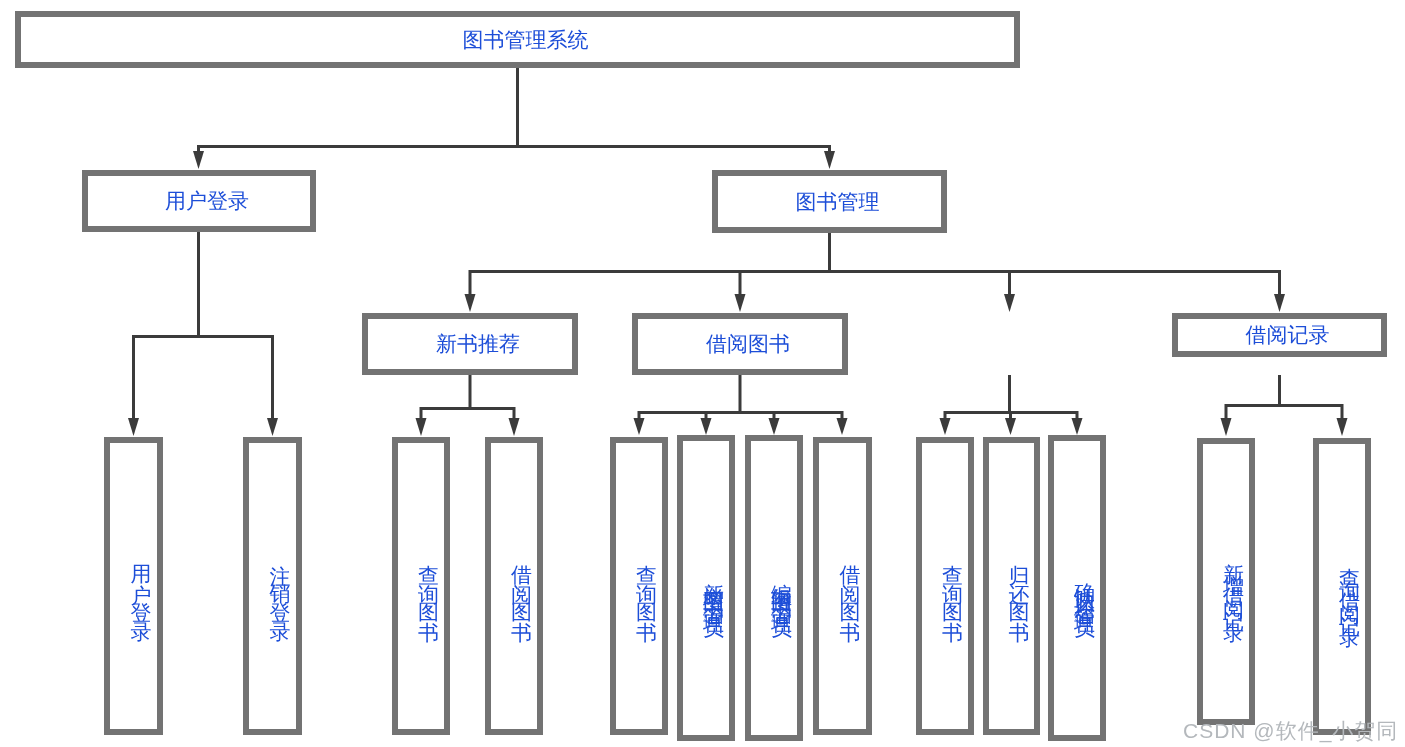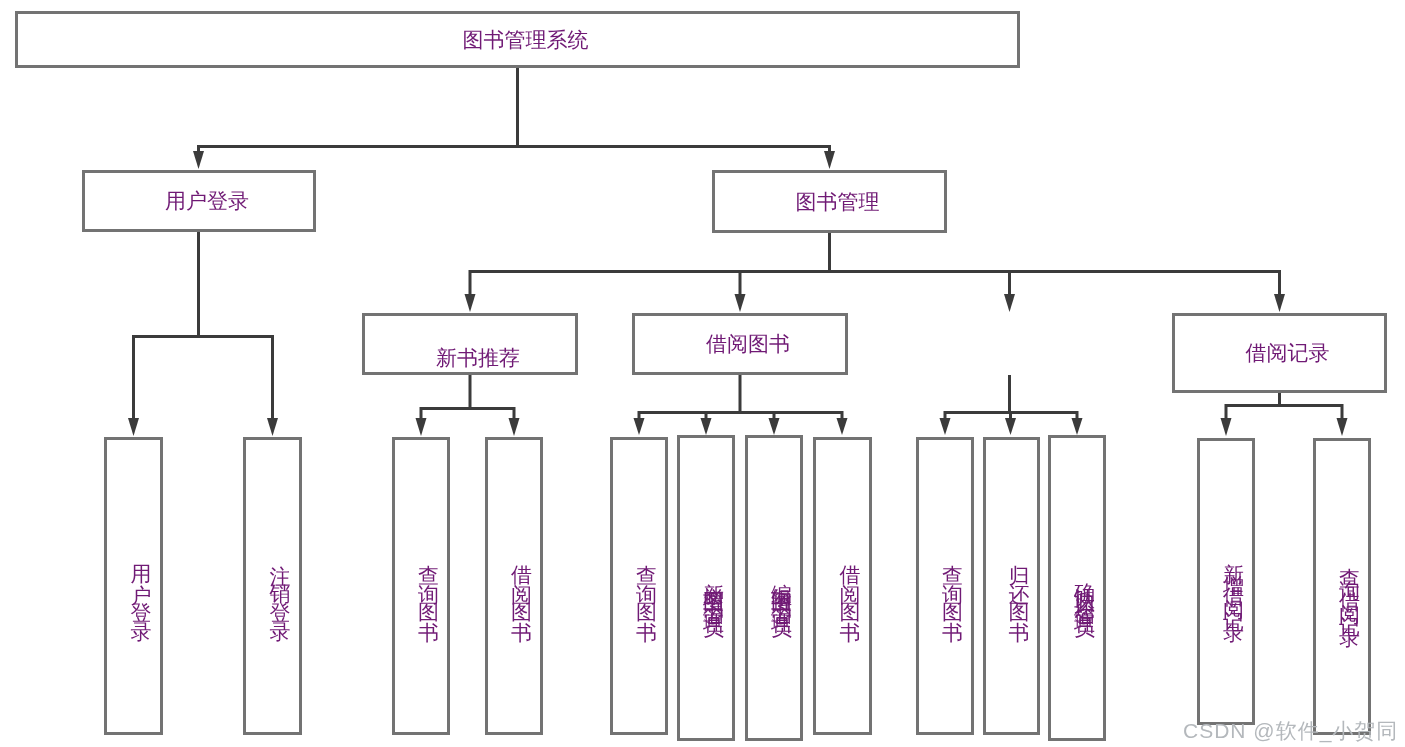--- a/index.html
+++ b/index.html
@@ -10,27 +10,27 @@
     background: #ffffff;
     font-family: "Liberation Sans", sans-serif;
     overflow: hidden;
   }
   .connectors { position: absolute; left: 0; top: 0; }
   .wire { stroke: #3b3b3b; stroke-width: 3; fill: none; }
   .arrow { fill: #3b3b3b; stroke: none; }
   .box {
     position: absolute;
     box-sizing: border-box;
-    border: 3px solid #737373;
+    border: 6px solid #737373;
     background: #ffffff;
     display: flex;
     align-items: center;
     justify-content: center;
     font-size: 21px;
-    color: #701a75;
+    color: #1d4ed8;
     white-space: nowrap;
     padding-left: 16px;
   }
   .vbox span {
     writing-mode: vertical-rl;
     text-orientation: mixed;
     line-height: 1;
   }
   .ls-s { letter-spacing: 19px; }
   .ls-m { letter-spacing: 12px; }
@@ -102,27 +102,27 @@
     <span>图书管理系统</span>
   </div>
 
   <div class="box" style="left:82px;top:170px;width:234px;height:62px;">
     <span>用户登录</span>
   </div>
   <div class="box" style="left:712px;top:170px;width:235px;height:63px;">
     <span>图书管理</span>
   </div>
 
-  <div class="box" style="left:362px;top:313px;width:216px;height:62px;align-items:flex-end;">
+  <div class="box" style="left:362px;top:313px;width:216px;height:62px;">
     <span>新书推荐</span>
   </div>
   <div class="box" style="left:632px;top:313px;width:216px;height:62px;">
     <span>借阅图书</span>
   </div>
-  <div class="box" style="left:1172px;top:313px;width:215px;height:80px;">
+  <div class="box" style="left:1172px;top:313px;width:215px;height:44px;">
     <span>借阅记录</span>
   </div>
 
   <div class="box vbox" style="left:104px;top:437px;width:59px;height:298px;">
     <span class="vtext ls-s">用户登录</span>
   </div>
   <div class="box vbox" style="left:243px;top:437px;width:59px;height:298px;">
     <span class="vtext ls-s">注销登录</span>
   </div>
 

